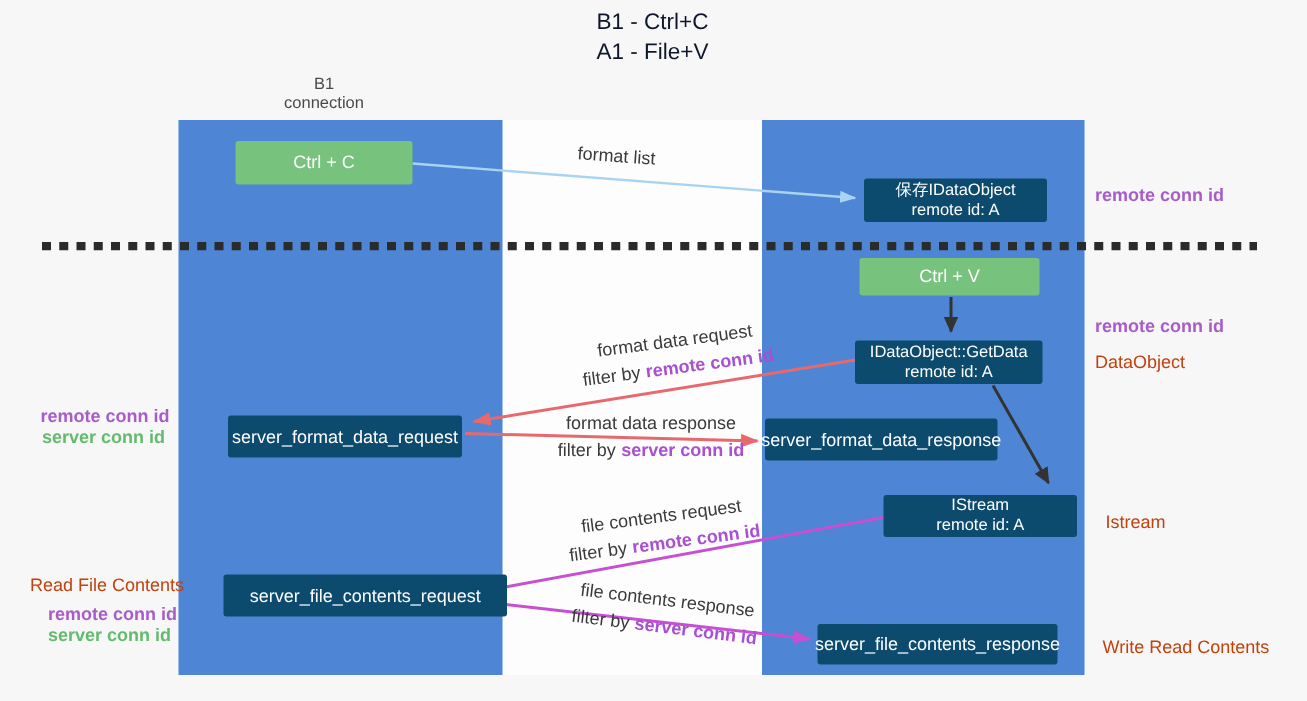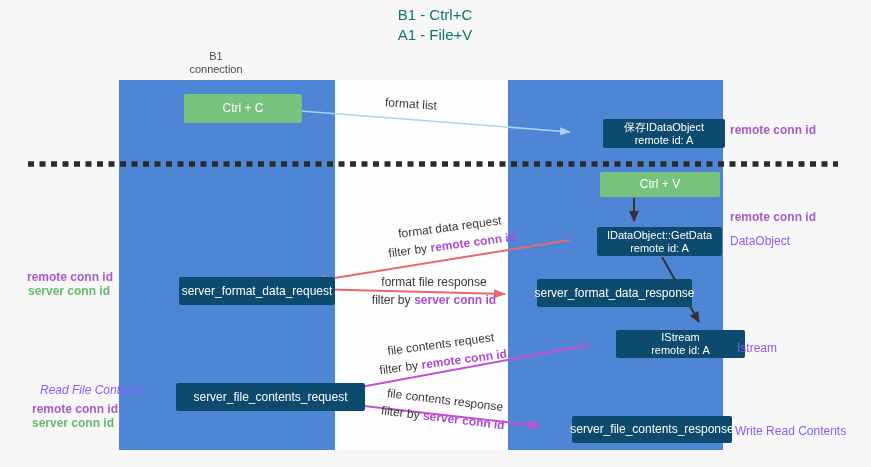--- a/index.html
+++ b/index.html
@@ -8,57 +8,57 @@
     background:#f7f7f7;
   }
   .canvas{
     position:relative;
     width:871px;height:467px;
     background:#f7f7f7;
     overflow:hidden;
   }
   .title{
     position:absolute;left:350px;top:5px;width:170px;
-    text-align:center;font-size:15px;line-height:20px;color:#0f766e;
+    text-align:center;font-size:15px;line-height:20px;color:#0f172a;
   }
   .lane-header{
     position:absolute;width:120px;text-align:center;
     font-size:11px;line-height:13px;color:#4a4a4a;
   }
   .lane{
     position:absolute;top:80px;height:370px;width:216px;
     background:#4e86d5;
   }
   .white-band{
     position:absolute;left:335px;top:80px;width:173px;height:370px;
     background:#fdfdfd;
   }
   svg.arrows{position:absolute;left:0;top:0;}
   .box{
     position:absolute;
     display:flex;flex-direction:column;align-items:center;justify-content:center;
     color:#fff;border-radius:2px;text-align:center;
-    font-size:12px;line-height:13px;margin-left:27px;
+    font-size:12px;line-height:13px;
   }
   .box.two{font-size:11px;line-height:13px;}
   .green{background:#77c37e;}
   .orange{background:#0c4a6e;}
   .alabel{
     position:absolute;display:flex;flex-direction:column;align-items:center;
     font-size:12px;color:#3a3a3a;white-space:nowrap;
   }
   .alabel .l1{margin-bottom:4px;}
   .rotneg{transform:rotate(-7.5deg);transform-origin:50% 50%;}
   .rotpos{transform:rotate(7deg);transform-origin:50% 50%;}
   .rotsm{transform:rotate(4deg);transform-origin:50% 50%;}
   .fb{margin-right:0.3em;}
   .hl{font-weight:bold;}
   .hl.mag{color:#a94fd1;}
   .side{
-    position:absolute;font-size:12px;white-space:nowrap;color:#8b5cf6;
+    position:absolute;font-size:12px;white-space:nowrap;color:#c2410c;
   }
   .side.bold{font-weight:bold;}
   .side.purple{color:#a75cc8;}
   .side.greentx{color:#64bb6e;}
 </style>
 </head>
 <body>
 
 <div class="canvas">
 
@@ -145,21 +145,21 @@
   <div class="alabel rotsm" style="left:385px;top:97px;">
     <div>format list</div>
   </div>
 
   <div class="alabel rotneg" style="left:389px;top:220px;width:124px;">
     <div class="l1">format data request</div>
     <div class="l2"><span class="fb">filter by</span><span class="hl mag">remote conn id</span></div>
   </div>
 
   <div class="alabel" style="left:372px;top:275px;width:124px;">
-    <div class="l1">format file response</div>
+    <div class="l1">format data response</div>
     <div class="l2"><span class="fb">filter by</span><span class="hl mag">server conn id</span></div>
   </div>
 
   <div class="alabel rotneg" style="left:380px;top:337px;width:124px;">
     <div class="l1">file contents request</div>
     <div class="l2"><span class="fb">filter by</span><span class="hl mag">remote conn id</span></div>
   </div>
 
   <div class="alabel rotpos" style="left:382px;top:393px;width:124px;">
     <div class="l1">file contents response</div>
@@ -167,17 +167,17 @@
   </div>
 
   <div class="side bold purple" style="left:730px;top:123px;">remote conn id</div>
   <div class="side bold purple" style="left:730px;top:210px;">remote conn id</div>
   <div class="side" style="left:730px;top:234px;">DataObject</div>
   <div class="side" style="left:737px;top:341px;">Istream</div>
   <div class="side" style="left:735px;top:424px;">Write Read Contents</div>
 
   <div class="side bold purple" style="left:27px;top:270px;">remote conn id</div>
   <div class="side bold greentx" style="left:28px;top:284px;">server conn id</div>
-  <div class="side" style="left:40px;top:383px;font-style:italic;">Read File Contents</div>
+  <div class="side" style="left:20px;top:383px;">Read File Contents</div>
   <div class="side bold purple" style="left:32px;top:402px;">remote conn id</div>
   <div class="side bold greentx" style="left:32px;top:416px;">server conn id</div>
 
 </div>
 
 </body></html>

